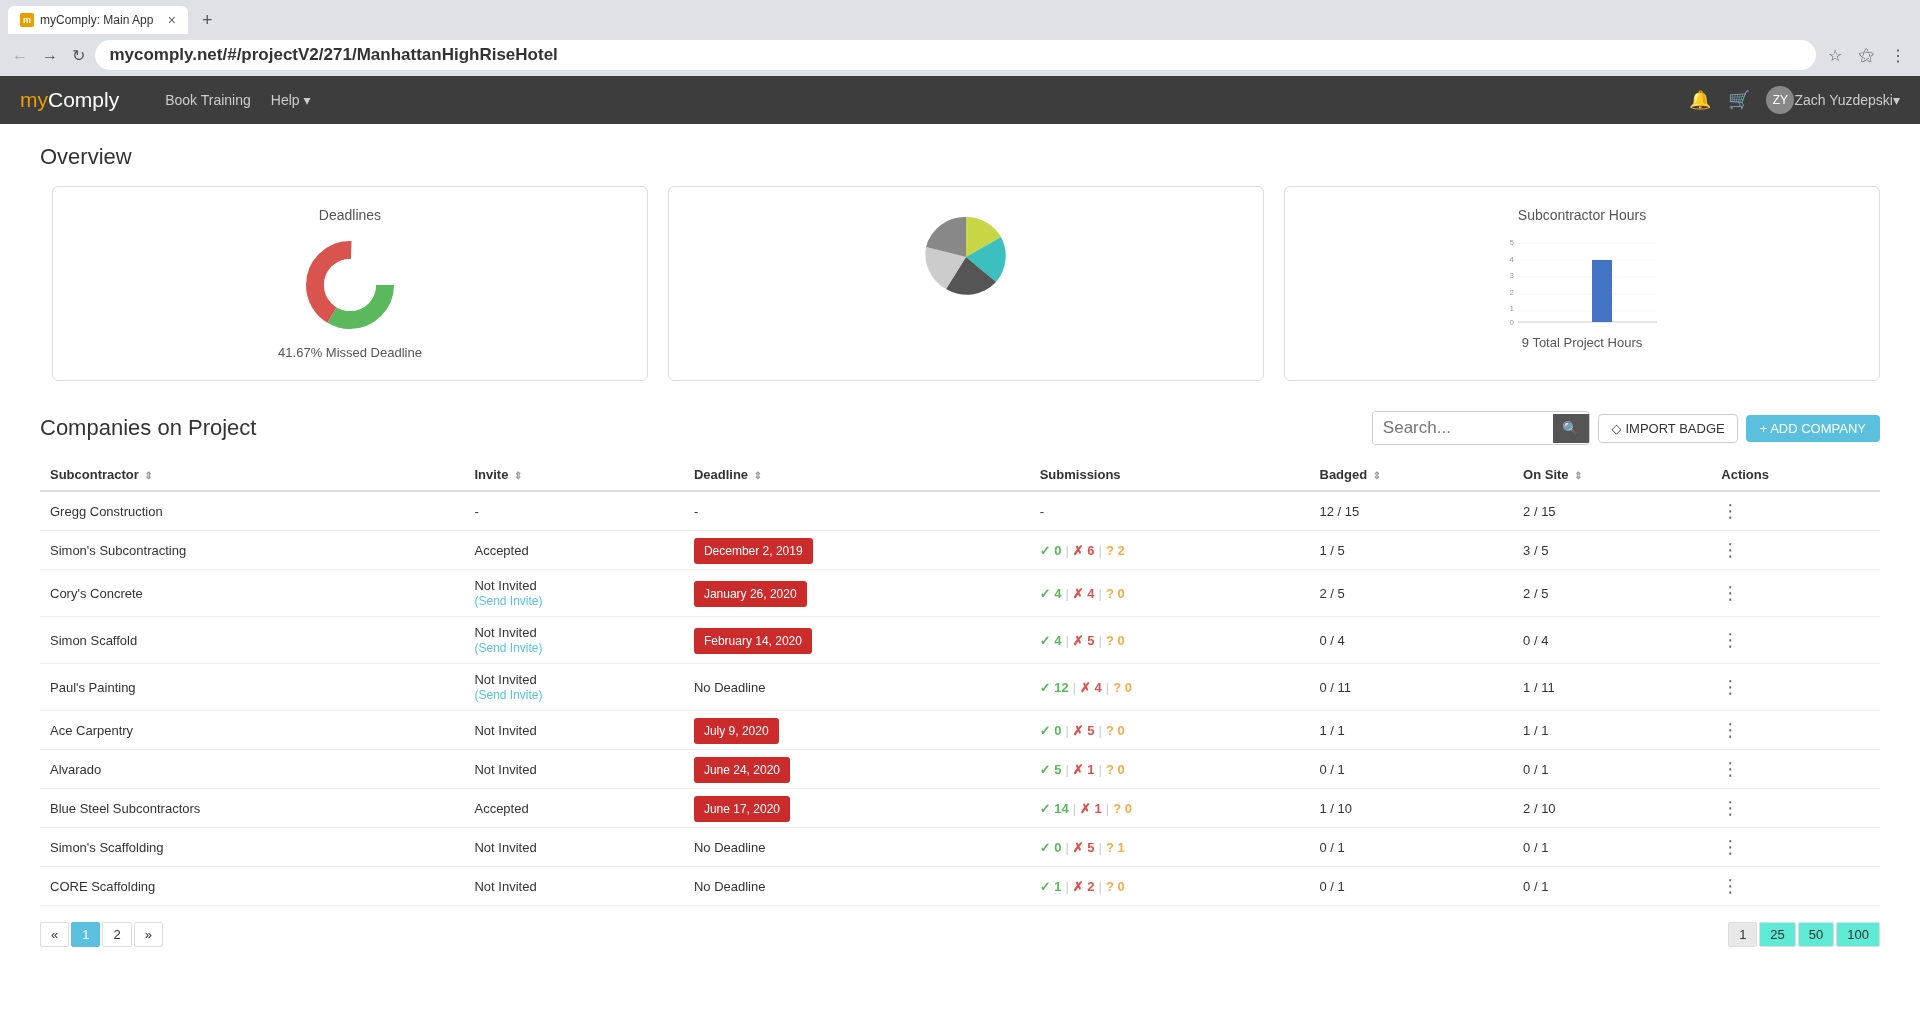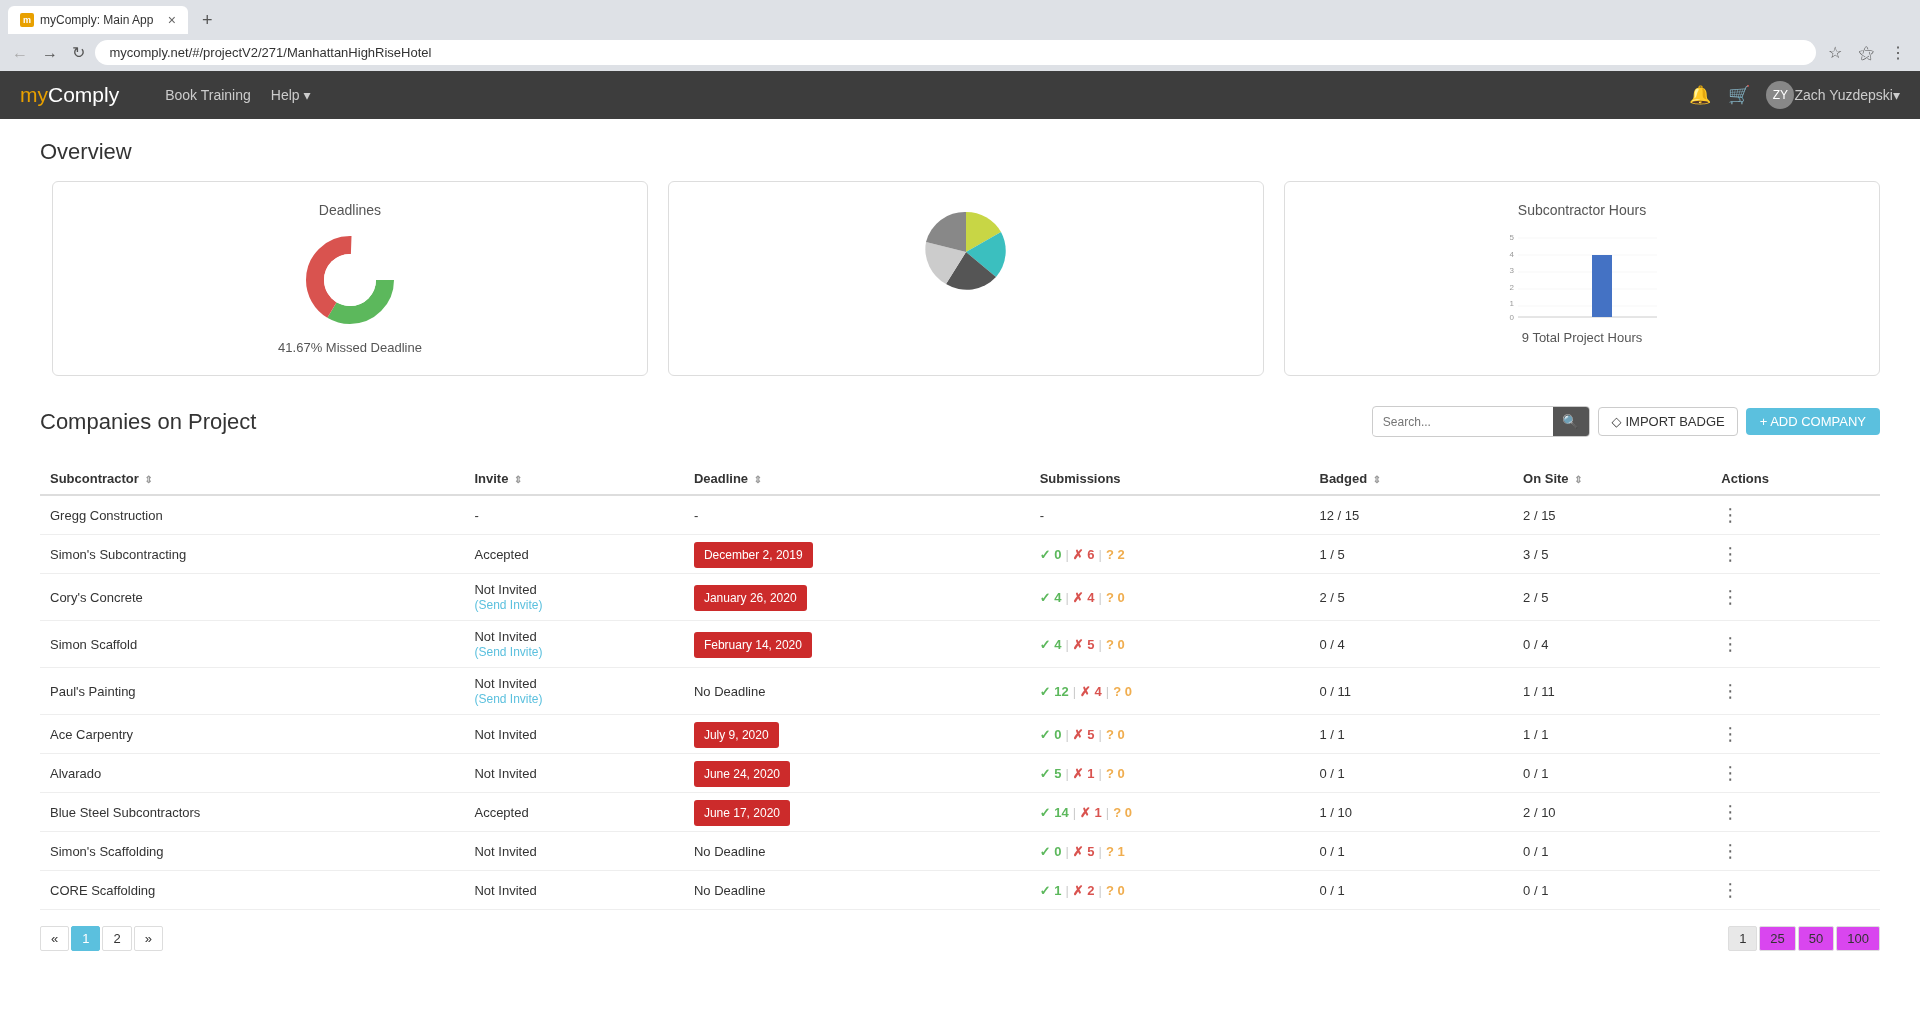--- a/index.html
+++ b/index.html
@@ -7,21 +7,21 @@
 
     
     .browser-chrome { background: #dee1e6; padding: 6px 8px 0; display: flex; align-items: center; gap: 8px; }
     .browser-tab { background: white; border-radius: 6px 6px 0 0; padding: 6px 12px; font-size: 12px; display: flex; align-items: center; gap: 6px; min-width: 180px; }
     .tab-favicon { width: 14px; height: 14px; background: #e8a000; border-radius: 2px; font-size: 9px; color: white; display: flex; align-items: center; justify-content: center; font-weight: bold; }
     .tab-close { margin-left: auto; color: #666; cursor: pointer; font-size: 14px; }
     .new-tab-btn { background: none; border: none; font-size: 18px; color: #555; cursor: pointer; padding: 2px 6px; }
     .address-bar-row { background: #dee1e6; padding: 6px 8px; display: flex; align-items: center; gap: 6px; }
     .nav-btn { background: none; border: none; color: #555; font-size: 16px; cursor: pointer; padding: 2px 4px; }
     .nav-btn.disabled { color: #aaa; }
-    .address-bar { flex: 1; background: white; border: none; border-radius: 20px; padding: 5px 14px; font-size: 13px; color: #333; outline: none; }
+    .address-bar { flex: 1; background: white; border: none; border-radius: 20px; padding: 5px 14px; font-size: 17px; color: #333; outline: none; font-weight: bold; }
     .browser-actions { display: flex; gap: 4px; }
     .browser-action-btn { background: none; border: none; color: #555; font-size: 16px; cursor: pointer; padding: 2px 6px; }
 
     
     .top-nav { background: #3d3d3d; color: white; display: flex; align-items: center; padding: 0 20px; height: 48px; }
     .brand { font-size: 21px; font-weight: normal; margin-right: 46px; }
     .brand span.my { color: #e8a000; }
     .brand span.comply { color: white; }
     .nav-links { display: flex; gap: 20px; }
     .nav-link { color: #ccc; text-decoration: none; font-size: 14px; cursor: pointer; }
@@ -44,25 +44,25 @@
     .donut-container { width: 100px; height: 100px; margin: 0 auto 8px; position: relative; }
     .donut-svg { width: 100%; height: 100%; }
 
     
     .pie-container { width: 100px; height: 100px; margin: 0 auto 8px; position: relative; }
 
     
     .bar-chart { width: 160px; height: 90px; margin: 0 auto 8px; position: relative; }
 
     
-    .companies-header { display: flex; align-items: center; margin-bottom: 26px; }
+    .companies-header { display: flex; align-items: center; margin-bottom: 14px; }
     .companies-title { font-size: 22px; font-weight: 400; color: #333; }
     .search-area { margin-left: auto; display: flex; align-items: center; gap: 8px; }
     .search-input-wrap { display: flex; align-items: center; border: 1px solid #ccc; border-radius: 4px; overflow: hidden; }
-    .search-input { border: none; outline: none; padding: 6px 10px; font-size: 12px; width: 180px; }
+    .search-input { border: none; outline: none; padding: 6px 10px; font-size: 17px; width: 180px; }
     .search-btn { background: #555; border: none; color: white; padding: 7px 10px; cursor: pointer; }
     .import-badge-btn { display: flex; align-items: center; gap: 4px; background: white; border: 1px solid #ccc; border-radius: 4px; padding: 6px 12px; font-size: 13px; cursor: pointer; color: #333; }
     .add-company-btn { display: flex; align-items: center; gap: 4px; background: #5bc0de; border: none; border-radius: 4px; padding: 6px 14px; font-size: 13px; cursor: pointer; color: white; font-weight: 500; }
 
     
     .companies-table { width: 100%; border-collapse: collapse; }
     .companies-table th { text-align: left; padding: 8px 10px; font-weight: 600; font-size: 13px; color: #333; border-bottom: 2px solid #ddd; }
     .companies-table td { padding: 8px 10px; font-size: 13px; color: #333; border-bottom: 1px solid #eee; vertical-align: middle; }
     .sort-icon { font-size: 10px; color: #999; margin-left: 2px; }
     .deadline-cell { background: #cc2b2b; color: white; padding: 6px 10px; border-radius: 3px; font-size: 12px; white-space: nowrap; }
@@ -74,21 +74,21 @@
     .sep { color: #ccc; }
     .invite-link { color: #5bc0de; text-decoration: none; font-size: 12px; cursor: pointer; text-align: right; }
     .actions-btn { background: none; border: none; font-size: 18px; color: #666; cursor: pointer; }
 
     
     .pagination-row { display: flex; align-items: center; margin-top: 16px; }
     .pagination { display: flex; align-items: center; gap: 2px; }
     .page-btn { border: 1px solid #ddd; background: white; padding: 4px 10px; font-size: 13px; cursor: pointer; color: #333; border-radius: 2px; }
     .page-btn.active { background: #5bc0de; color: white; border-color: #5bc0de; }
     .page-size-btns { margin-left: auto; display: flex; gap: 2px; }
-    .page-size-btn { border: 1px solid #ddd; background: #d946ef; padding: 4px 10px; font-size: 13px; cursor: pointer; color: #333; border-radius: 2px; }
+    .page-size-btn { border: 1px solid #ddd; background: #5eead4; padding: 4px 10px; font-size: 13px; cursor: pointer; color: #333; border-radius: 2px; }
     .page-size-btn.active { background: #e8e8e8; }
   </style>
 </head>
 <body>
 
 <div class="browser-chrome">
   <div class="browser-tab">
     <div class="tab-favicon">m</div>
     <span>myComply: Main App</span>
     <span class="tab-close">×</span>

